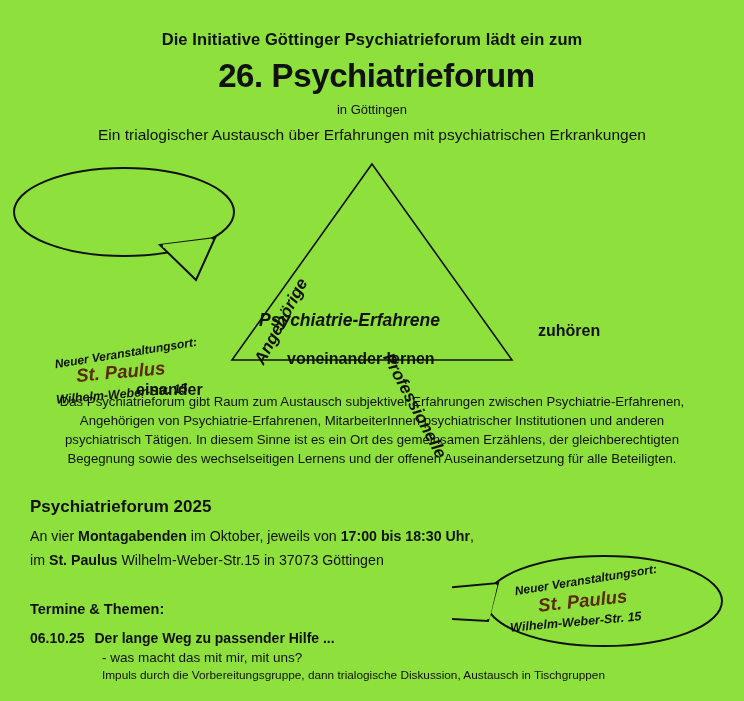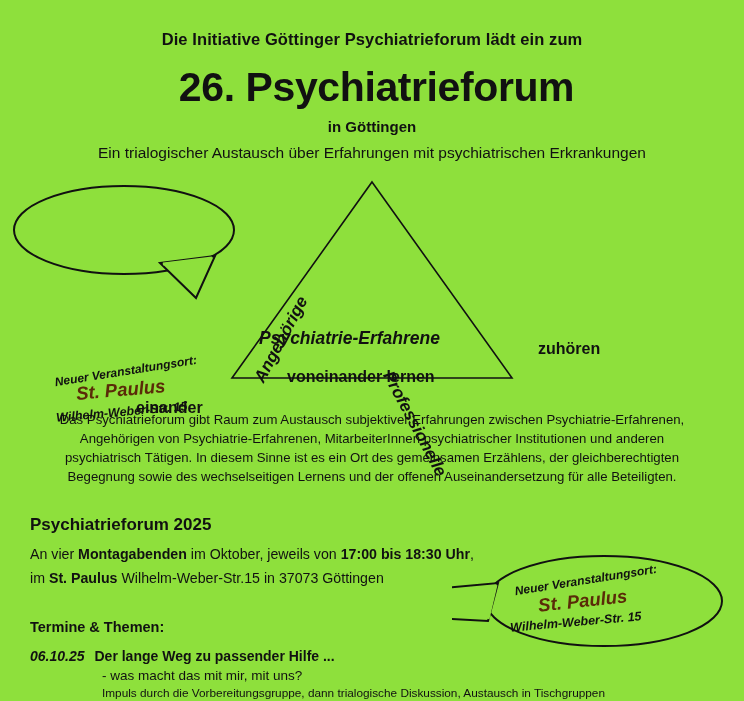--- a/index.html
+++ b/index.html
@@ -24,31 +24,31 @@
   
   .invite-line {
     text-align: center;
     font-size: 16.5px;
     font-weight: bold;
     letter-spacing: 0.1px;
     padding-top: 30px;
   }
   .main-title {
     text-align: center;
-    font-size: 41px;
+    font-size: 33px;
     font-weight: bold;
     letter-spacing: -0.4px;
-    margin-top: 18px;
+    margin-top: 10px;
     line-height: 1;
     padding-left: 9px;
   }
   .sub-city {
     text-align: center;
-    font-size: 15px;
-    font-weight: bold;
+    font-size: 13px;
+    font-weight: normal;
     margin-top: 10px;
   }
   .tagline {
     text-align: center;
     font-size: 15.5px;
     font-weight: normal;
     margin-top: 9px;
   }
 
   
@@ -168,21 +168,20 @@
     font-size: 14.5px;
     font-weight: bold;
   }
   .termin {
     margin-left: 30px;
     margin-top: 12px;
   }
   .termin .t-date {
     font-size: 14px;
     font-weight: bold;
-    font-style: italic;
   }
   .termin .t-title {
     font-size: 14px;
     font-weight: bold;
     margin-left: 10px;
   }
   .termin .t-sub {
     font-size: 13.5px;
     margin-left: 72px;
     margin-top: 3px;

